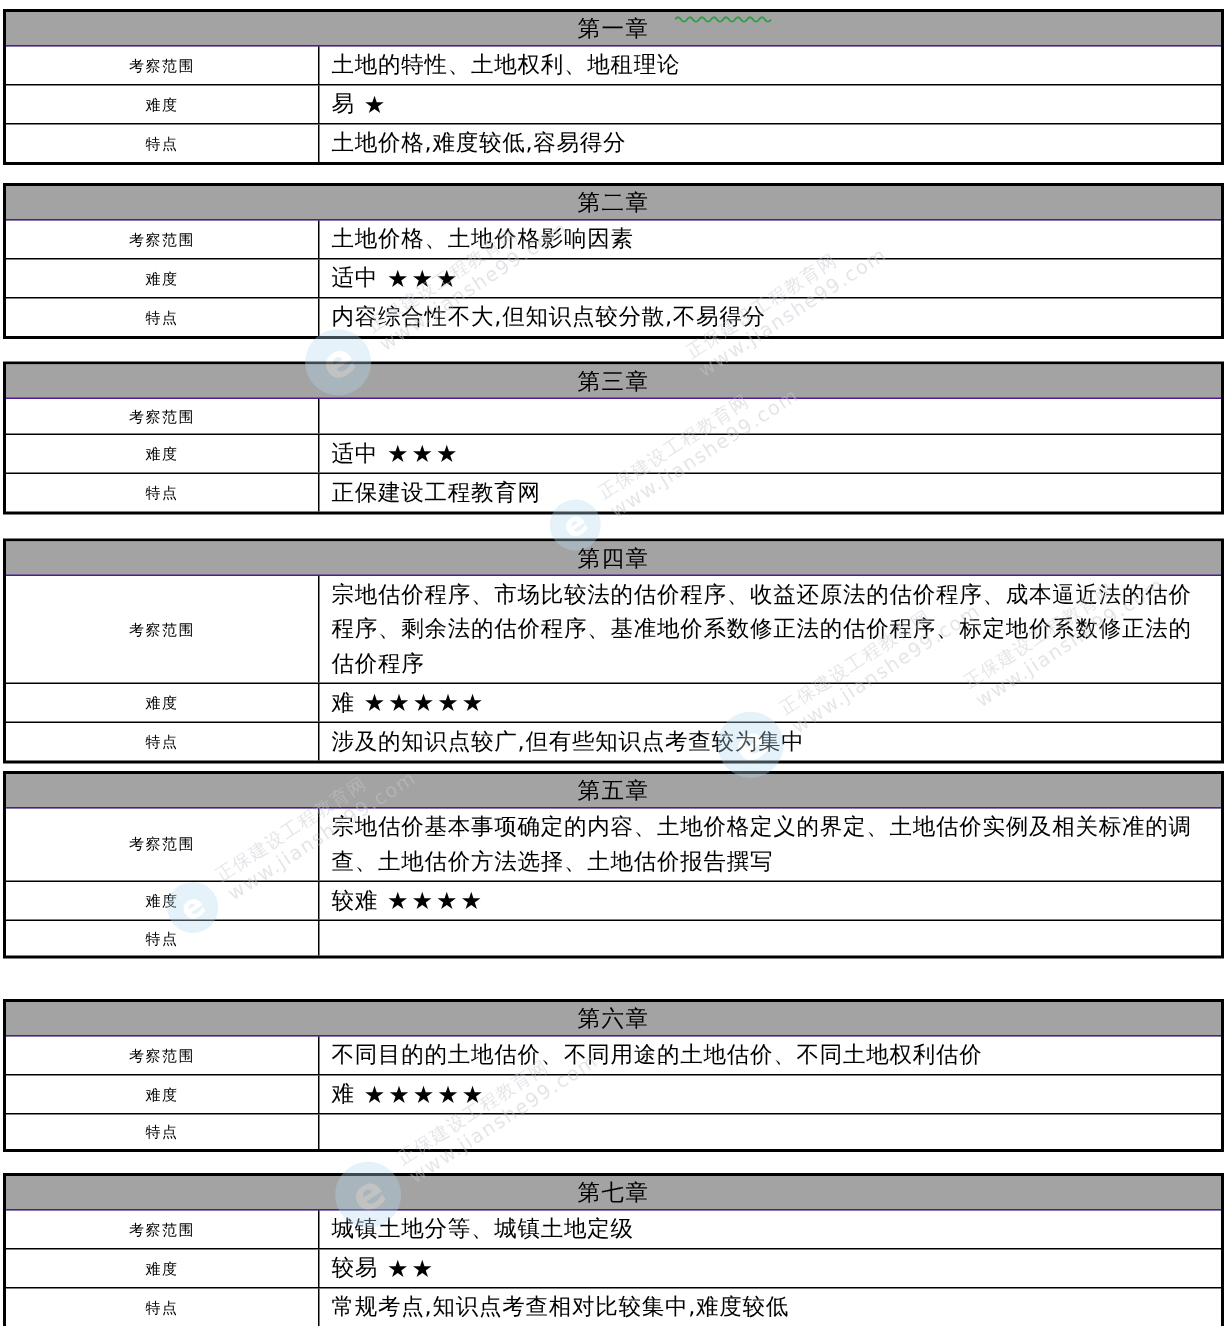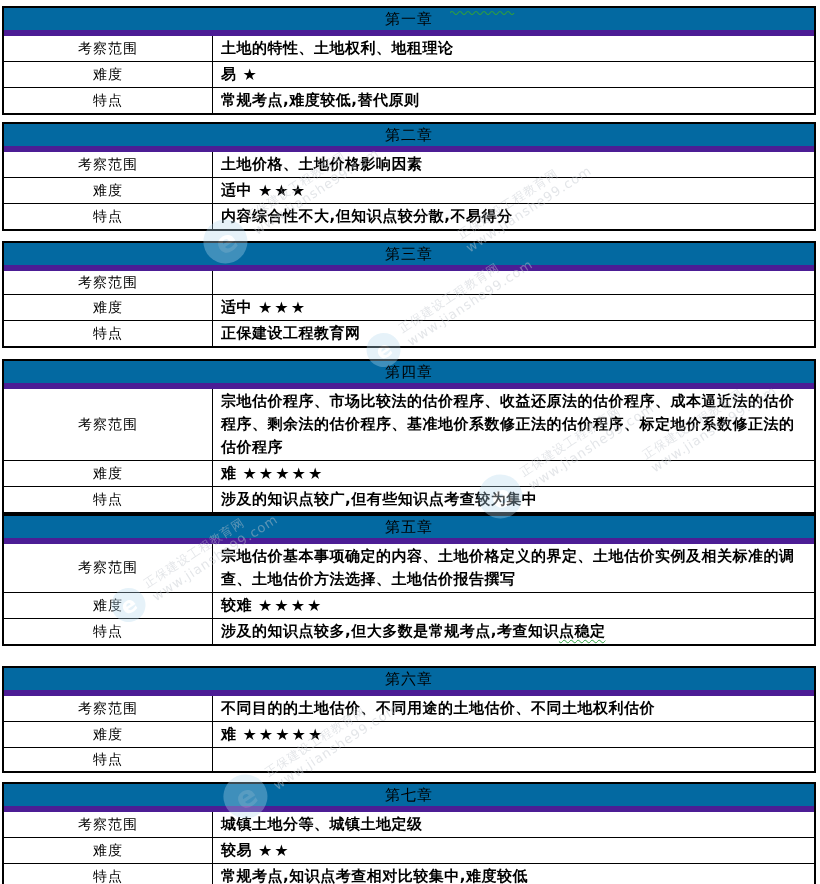--- a/index.html
+++ b/index.html
@@ -8,35 +8,34 @@
     font-family:"DejaVu Sans","Liberation Sans",sans-serif;
     color:#000;overflow:hidden;
   }
   
   .chapter{
     position:absolute;left:2px;width:810px;
     border:2px solid #000;background:transparent;z-index:1;
   }
   .chapter-header{
     height:22px;line-height:22px;text-align:center;
-    background:#0369a1;border-bottom:6px solid #4c1d95;
+    background:#a3a3a3;border-bottom:1px solid #4c1d95;
     font-size:15px;letter-spacing:1px;
   }
   .row{display:flex;border-bottom:1px solid #000;min-height:23px;}
   .row:last-child{border-bottom:none;}
   .cell-label{
     width:208px;flex:0 0 208px;border-right:1px solid #000;
     display:flex;align-items:center;justify-content:center;
-    font-size:14px;letter-spacing:1px;
+    font-size:10px;letter-spacing:1px;
   }
   .cell-value{
     flex:1;display:flex;align-items:center;flex-wrap:wrap;
     padding:1px 8px;font-size:15px;line-height:23px;letter-spacing:0.5px;
     word-break:break-all;
-    font-weight:bold;
   }
   .stars{margin-left:6px;font-size:16px;letter-spacing:2px;}
   .wavy-text{
     text-decoration-line:underline;
     text-decoration-style:wavy;
     text-decoration-color:#2e9e40;
     text-decoration-thickness:1px;
     text-underline-offset:3px;
   }
   
@@ -75,21 +74,21 @@
   </div>
   <div class="row">
     <div class="cell-label">难度</div>
     <div class="cell-value">
       <span>易</span>
       <span class="stars">★</span>
     </div>
   </div>
   <div class="row">
     <div class="cell-label">特点</div>
-    <div class="cell-value">常规考点,难度较低,替代原则</div>
+    <div class="cell-value">土地价格,难度较低,容易得分</div>
   </div>
 </section>
 
 <section class="chapter" style="top:122px">
   <div class="chapter-header">第二章</div>
   <div class="row">
     <div class="cell-label">考察范围</div>
     <div class="cell-value">土地价格、土地价格影响因素</div>
   </div>
   <div class="row">
@@ -150,24 +149,20 @@
   </div>
   <div class="row">
     <div class="cell-label">难度</div>
     <div class="cell-value">
       <span>较难</span>
       <span class="stars">★★★★</span>
     </div>
   </div>
   <div class="row">
     <div class="cell-label">特点</div>
-    <div class="cell-value">
-      <span>涉及的知识点较多,但大多数是常规考点,考查知识</span>
-        <span class="wavy-text">点稳定</span>
-    </div>
   </div>
 </section>
 
 <section class="chapter" style="top:666px">
   <div class="chapter-header">第六章</div>
   <div class="row">
     <div class="cell-label">考察范围</div>
     <div class="cell-value">不同目的的土地估价、不同用途的土地估价、不同土地权利估价</div>
   </div>
   <div class="row">

